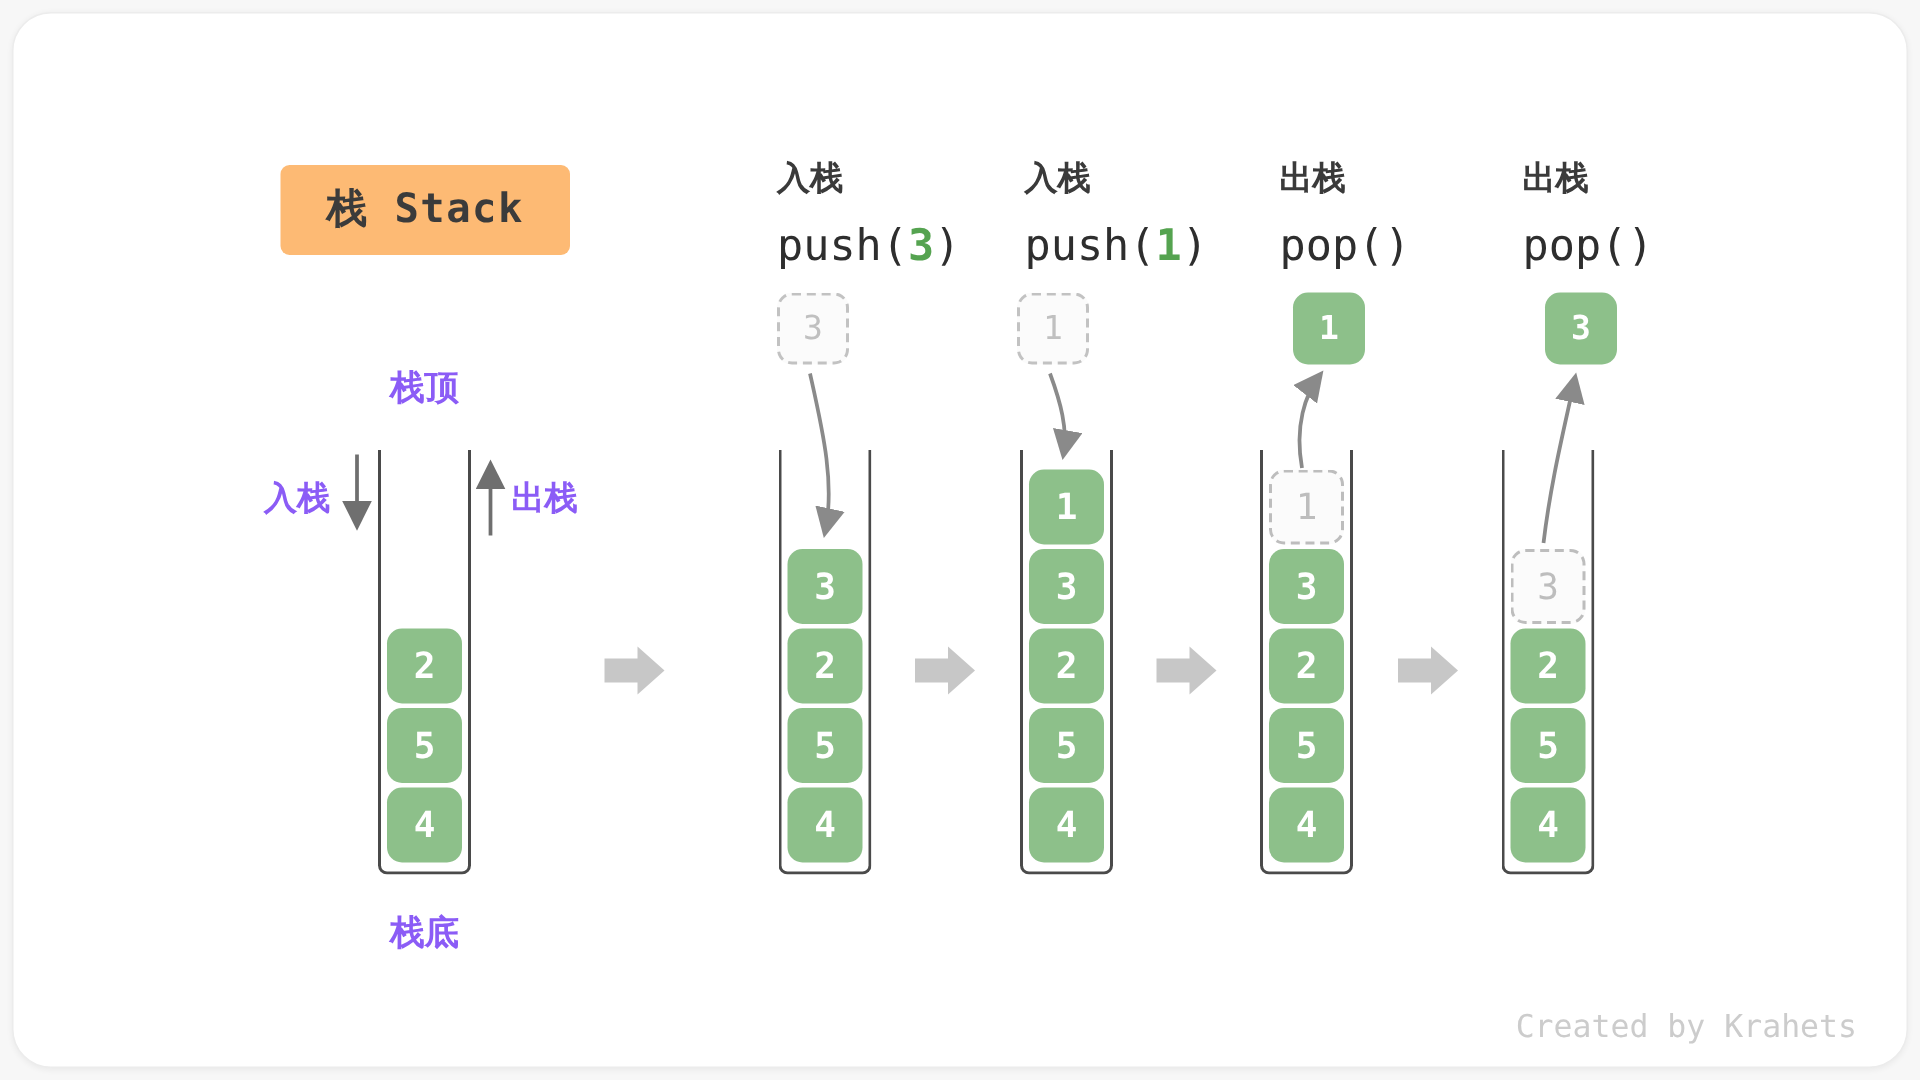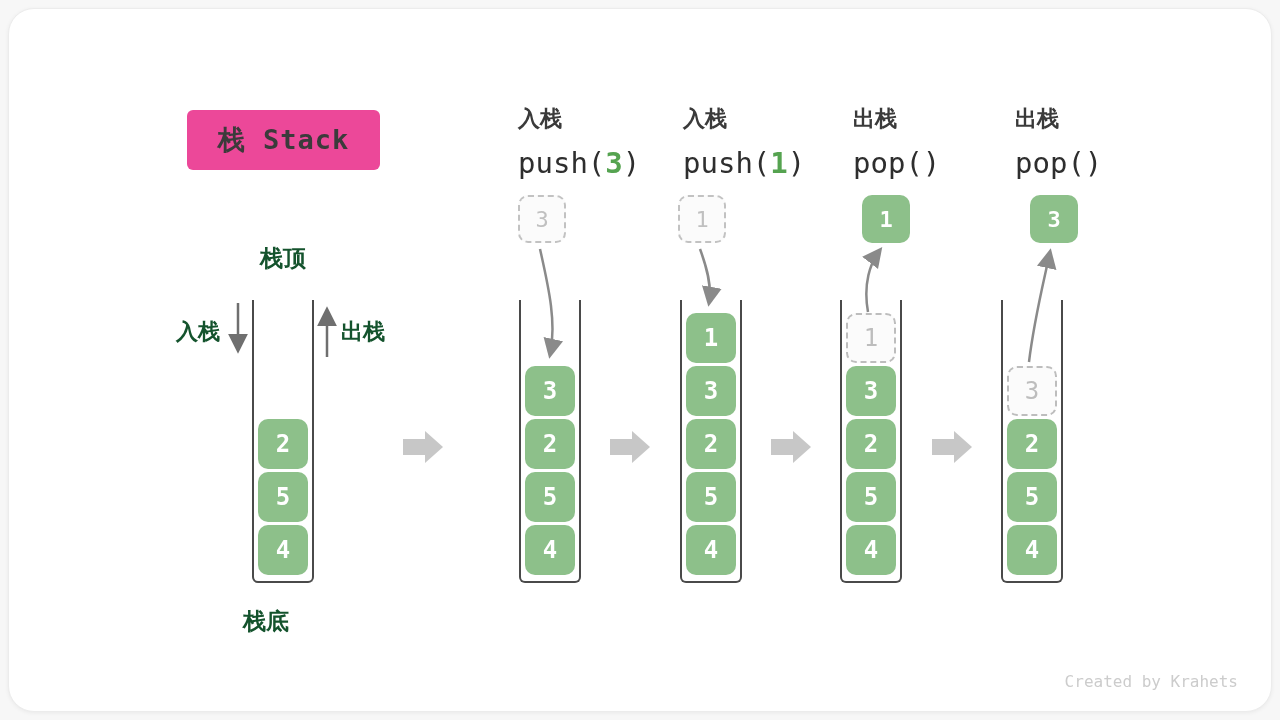--- a/index.html
+++ b/index.html
@@ -4,27 +4,27 @@
 <style>
   * { margin:0; padding:0; box-sizing:border-box; }
   html,body { width:1280px; height:720px; background:#f7f7f7; font-family:"Liberation Sans",sans-serif; }
   .canvas { position:relative; width:1280px; height:720px; overflow:hidden; }
   .card { position:absolute; left:8px; top:8px; width:1264px; height:704px;
           background:#ffffff; border:1px solid #ececec; border-radius:26px;
           box-shadow:0 1px 4px rgba(0,0,0,0.06); }
   svg.overlay { position:absolute; left:0; top:0; width:1280px; height:720px; pointer-events:none; }
 
   .title-box { position:absolute; left:187px; top:110px; width:193px; height:60px;
-               background:#ec4899; border-radius:6px; text-align:center; line-height:60px;
+               background:#fdba74; border-radius:6px; text-align:center; line-height:60px;
                font-family:"DejaVu Sans Mono","Liberation Sans",monospace;
                font-size:27px; font-weight:600; color:#3b3b3b; letter-spacing:1px; }
 
-  .lbl { position:absolute; font-size:23px; font-weight:bold; color:#14532d; }
+  .lbl { position:absolute; font-size:23px; font-weight:bold; color:#8b5cf6; }
   .lbl-top    { left:243px; top:243px; width:80px; text-align:center; }
-  .lbl-bottom { left:243px; top:606px; width:80px; }
+  .lbl-bottom { left:243px; top:606px; width:80px; text-align:center; }
   .lbl-pushside { left:148px; top:317px; width:72px; text-align:right; font-size:22px; }
   .lbl-popside  { left:341px; top:317px; width:72px; text-align:left;  font-size:22px; }
 
   .well { position:absolute; top:300px; width:62px; height:283px;
           border-left:2px solid #4a4a4a; border-right:2px solid #4a4a4a; border-bottom:2px solid #4a4a4a;
           border-radius:0 0 6px 6px;
           display:flex; flex-direction:column; justify-content:flex-end; align-items:center;
           gap:3px; padding-bottom:6px; }
   .well.s1 { left:252px; } .well.s2 { left:519px; } .well.s3 { left:680px; }
   .well.s4 { left:840px; } .well.s5 { left:1001px; }
@@ -41,21 +41,21 @@
   .float-box.solid { background:#8DC08A; color:#ffffff; font-weight:bold; }
   .fb2 { left:518px; } .fb3 { left:678px; } .fb4 { left:862px; } .fb5 { left:1030px; }
 
   .op { position:absolute; top:104px; }
   .op.o2 { left:518px; } .op.o3 { left:683px; } .op.o4 { left:853px; } .op.o5 { left:1015px; }
   .op .l1 { font-size:22px; font-weight:bold; color:#3a3a3a; margin-bottom:12px; }
   .op .l2 { font-family:"DejaVu Sans Mono",monospace; font-size:29px; color:#2e2e2e; }
   .op .arg { color:#55A350; font-weight:bold; }
 
   .credit { position:absolute; right:42px; top:672px;
-            font-family:"DejaVu Sans Mono",monospace; font-size:16px; color:#cccccc; }
+            font-family:"DejaVu Sans Mono",monospace; font-size:21px; color:#cccccc; }
 </style>
 </head>
 <body>
 
 <div class="canvas">
   <div class="card"></div>
 
   <svg class="overlay" viewBox="0 0 1280 720">
     <defs>
       <marker id="ah" markerWidth="9" markerHeight="9" refX="6.5" refY="4" orient="auto">

